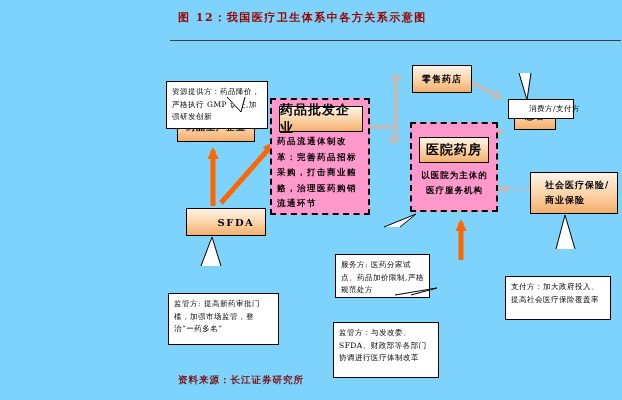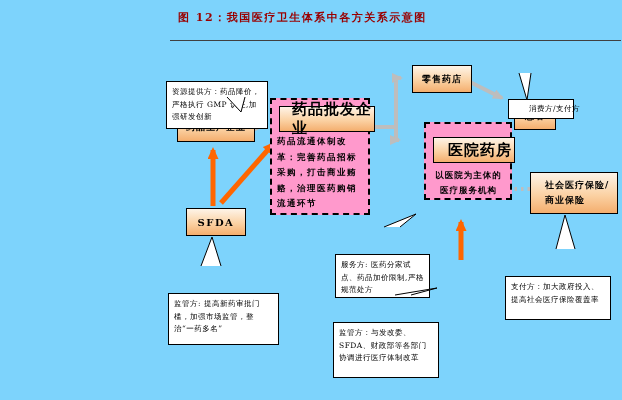--- a/index.html
+++ b/index.html
@@ -16,29 +16,29 @@
   .node{position:absolute;z-index:2;border:1px solid #000;
         background:linear-gradient(180deg,#FEF4E8 0%,#FBD2A4 55%,#F4AE6E 100%);
         display:flex;align-items:center;justify-content:center;
         font-size:9px;font-weight:bold;letter-spacing:1px;color:#000;text-align:left;}
   .node-producer{left:177px;top:113px;width:76px;height:27px;}
   .node-retail{left:412px;top:65px;width:58px;height:26px;}
   .node-patient{left:514px;top:102px;width:40px;height:26px;}
   .node-insurance{left:530px;top:172px;width:88px;height:42px;justify-content:flex-start;
         text-align:left;padding-left:14px;box-sizing:border-box;font-size:9px;line-height:15px;
         font-weight:bold;}
-  .node-sfda{left:186px;top:208px;width:58px;height:26px;font-size:10px;letter-spacing:1.5px;}
+  .node-sfda{left:186px;top:208px;width:58px;height:26px;font-size:10px;letter-spacing:1.5px;padding-left:20px;}
   .node-moh{left:440px;top:262px;width:50px;height:27px;font-size:9px;}
   .pinkbox{position:absolute;z-index:2;background:#FF99CC;border:2px dashed #000;box-sizing:border-box;}
   .pink-wholesale{left:270px;top:98px;width:100px;height:117px;}
-  .pink-hospital{left:424px;top:122px;width:88px;height:78px;}
+  .pink-hospital{left:410px;top:122px;width:88px;height:90px;}
   .inner-node{position:absolute;border:1px solid #000;
         background:linear-gradient(180deg,#FEF4E8 0%,#FBD2A4 55%,#F4AE6E 100%);
         display:flex;align-items:center;justify-content:center;
-        font-size:15px;font-weight:bold;letter-spacing:1px;padding-left:12px;}
+        font-size:13px;font-weight:bold;letter-spacing:1px;}
   .inner-wholesale{left:7px;top:6px;width:82px;height:24px;}
   .inner-hospital{left:7px;top:13px;width:68px;height:24px;}
   .pink-note{position:absolute;left:5px;right:4px;font-size:8.5px;font-weight:bold;
         color:#000;letter-spacing:1.5px;line-height:15.5px;}
   .note-wholesale{top:34px;}
   .note-hospital{top:44px;text-align:center;letter-spacing:1px;line-height:15px;}
   .callout{position:absolute;z-index:2;background:#fff;border:1px solid #000;
         font-size:7.5px;line-height:12.5px;letter-spacing:0.5px;padding:4px 5px;
         box-sizing:border-box;color:#000;margin-top:30px;}
   .co-resource{left:166px;top:51px;width:102px;height:48px;}
@@ -104,13 +104,14 @@
 
   <svg class="layer tails" viewBox="0 0 622 400">
     <path class="tail" d="M227,97 L241,112 L245,97"></path>
     <path class="tail" d="M519,73 L527,100 L531,73"></path>
     <path class="tail" d="M556,249 L565,215 L575,249"></path>
     <path class="tail" d="M201,266 L212,237 L221,266"></path>
     <path class="tail" d="M384,227 L416,214 L400,227"></path>
     <path class="tail" d="M395,295 L437,288 L411,295"></path>
   </svg>
 
+  <div class="source-line">资料来源：长江证券研究所</div>
 </div>
 
 </body></html>

